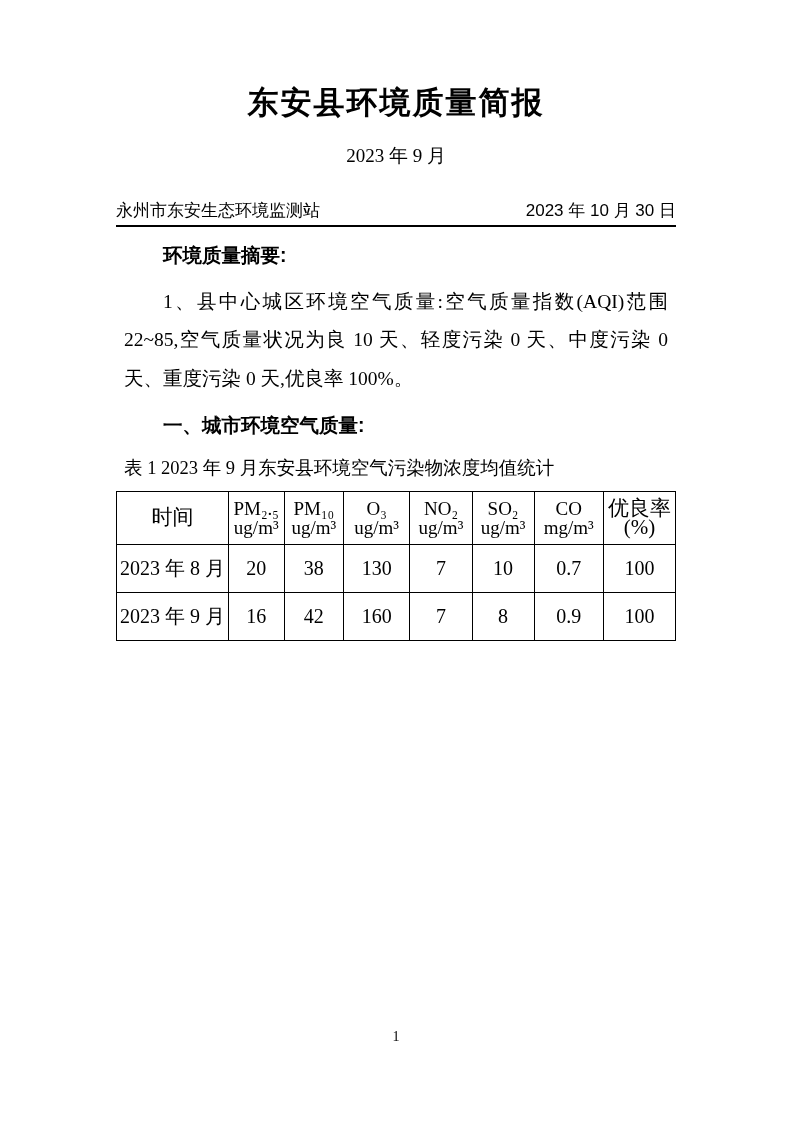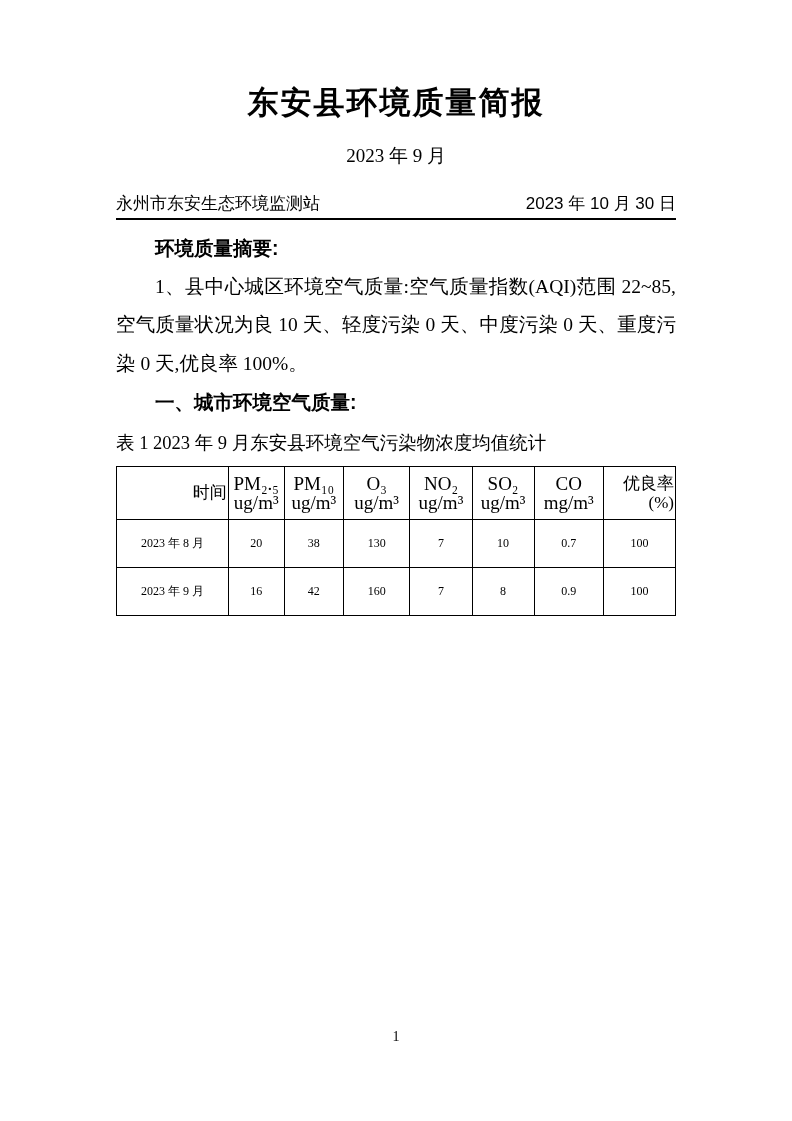--- a/index.html
+++ b/index.html
@@ -29,32 +29,32 @@
     font-size: 19px;
     line-height: 24px;
     margin-top: 20px;
   }
   .byline {
     display: flex;
     justify-content: space-between;
     align-items: baseline;
     border-bottom: 2px solid #000;
     padding-bottom: 3px;
-    margin-top: 25px;
+    margin-top: 32px;
     font-family: "Liberation Sans", "DejaVu Sans", sans-serif;
     font-size: 17px;
     line-height: 22px;
   }
   .content {
     margin-top: 9px;
     font-size: 19.5px;
     line-height: 38.5px;
     text-align: justify;
   }
-  .content p { margin: 0; text-indent: 2em; }
+  .content p { margin: 8px; text-indent: 2em; }
   .bold-head {
     font-weight: bold;
     font-family: "Liberation Sans", "DejaVu Sans", sans-serif;
   }
   .table-caption {
     text-align: left;
     text-indent: 0 !important;
     font-size: 18.5px;
     line-height: 30px;
     margin-top: 6px !important;
@@ -72,23 +72,23 @@
     padding: 2px 1px;
     font-weight: normal;
     overflow: hidden;
   }
   .air-table th {
     font-size: 19px;
     line-height: 19px;
     white-space: pre-line;
     height: 48px;
   }
-  .air-table th.col-time, .air-table th.col-rate { font-size: 17px; text-align: right; }
+  .air-table th.col-time, .air-table th.col-rate { font-size: 21px; }
   .air-table td {
-    font-size: 12px;
+    font-size: 20px;
     line-height: 20px;
     height: 43px;
   }
   .page-number {
     position: absolute;
     left: 0; right: 0;
     bottom: 76px;
     text-align: center;
     font-size: 14px;
   }

